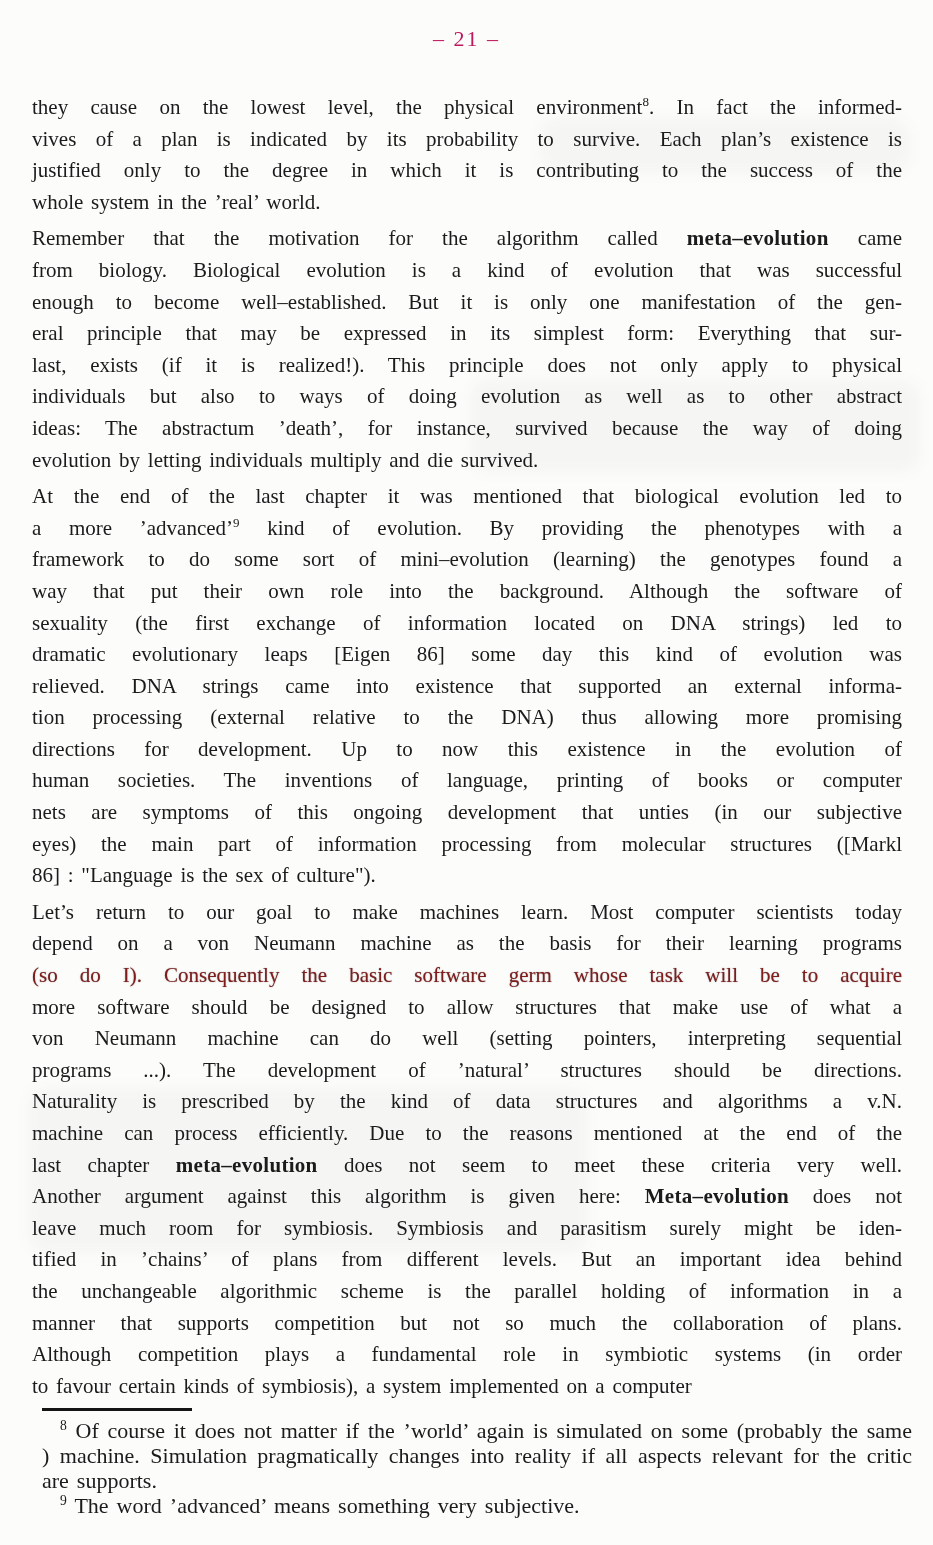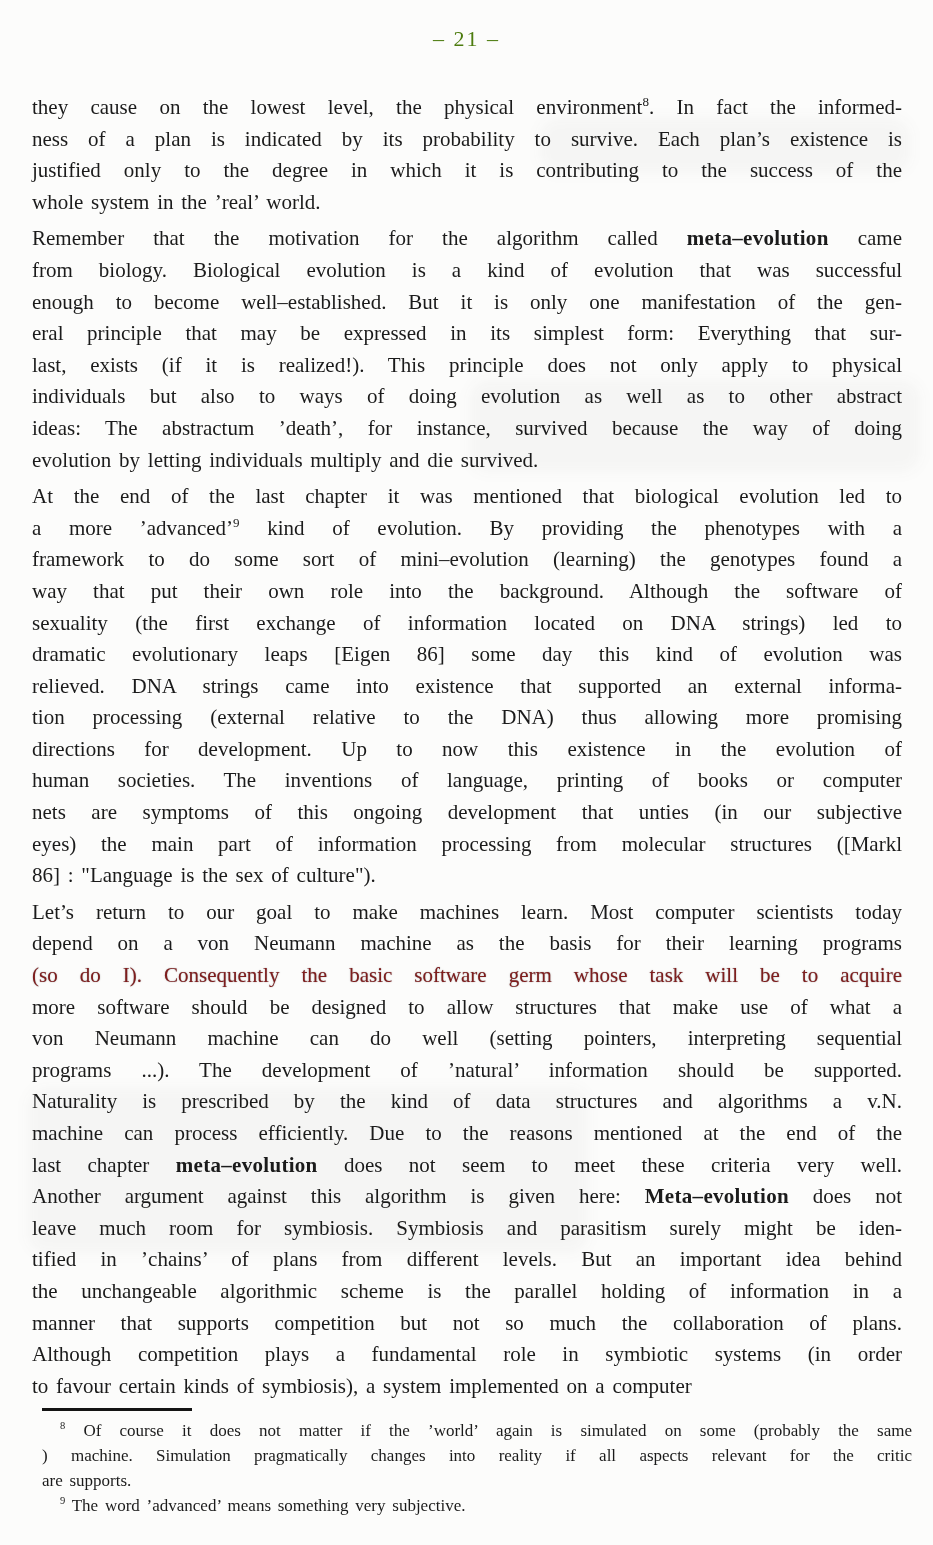--- a/index.html
+++ b/index.html
@@ -16,21 +16,21 @@
     color: #1b1b1b;
     font-family: "Liberation Serif", "DejaVu Serif", serif;
     overflow: hidden;
   }
   .page-number {
     padding-top: 26px;
     text-align: center;
     font-size: 22px;
     line-height: 26px;
     letter-spacing: 2px;
-    color: #4d7c0f;
+    color: #be185d;
   }
   .body-text {
     position: relative;
     margin: 40px 21px 0 32px;
     width: 870px;
     font-size: 21px;
     line-height: 31.6px;
     word-spacing: 1.5px;
   }
   .paragraph + .paragraph { margin-top: 5px; }
@@ -56,21 +56,21 @@
   }
   .footnote-rule {
     margin: 6px 0 0 42px;
     width: 150px;
     height: 3px;
     background: #141414;
   }
   .footnotes {
     margin: 8px 21px 4px 42px;
     width: 870px;
-    font-size: 17px;
+    font-size: 22px;
     line-height: 24.6px;
     word-spacing: 1px;
   }
   .footnote + .footnote { margin-top: 1px; }
   .footnote .line.first { padding-left: 18px; }
   .scan-artifact {
     position: absolute;
     background: rgba(60,60,60,0.035);
     filter: blur(7px);
     border-radius: 18px;
@@ -86,21 +86,21 @@
 <div class="page">
   <div class="scan-artifact artifact-1"></div>
   <div class="scan-artifact artifact-2"></div>
   <div class="scan-artifact artifact-3"></div>
 
   <div class="page-number">– 21 –</div>
 
   <main class="body-text">
       <div class="paragraph">
         <div class="line first">they cause on the lowest level, the physical environment<sup>8</sup>. In fact the informed-</div>
-        <div class="line">ness of a plan is indicated by its probability to survive. Each plan’s existence is</div>
+        <div class="line">vives of a plan is indicated by its probability to survive. Each plan’s existence is</div>
         <div class="line">justified only to the degree in which it is contributing to the success of the</div>
         <div class="line lastline">whole system in the ’real’ world.</div>
       </div>
       <div class="paragraph">
         <div class="line first">Remember that the motivation for the algorithm called <b>meta–evolution</b> came</div>
         <div class="line">from biology. Biological evolution is a kind of evolution that was successful</div>
         <div class="line">enough to become well–established. But it is only one manifestation of the gen-</div>
         <div class="line">eral principle that may be expressed in its simplest form: Everything that sur-</div>
         <div class="line">last, exists (if it is realized!). This principle does not only apply to physical</div>
         <div class="line">individuals but also to ways of doing evolution as well as to other abstract</div>
@@ -121,21 +121,21 @@
         <div class="line">nets are symptoms of this ongoing development that unties (in our subjective</div>
         <div class="line">eyes) the main part of information processing from molecular structures ([Markl</div>
         <div class="line lastline">86] : "Language is the sex of culture").</div>
       </div>
       <div class="paragraph">
         <div class="line first">Let’s return to our goal to make machines learn. Most computer scientists today</div>
         <div class="line">depend on a von Neumann machine as the basis for their learning programs</div>
         <div class="line faded">(so do I).  Consequently the basic software germ whose task will be to acquire</div>
         <div class="line">more software should be designed to allow structures that make use of what a</div>
         <div class="line">von Neumann machine can do well (setting pointers, interpreting sequential</div>
-        <div class="line">programs ...).  The development of ’natural’ information should be supported.</div>
+        <div class="line">programs ...).  The development of ’natural’ structures should be directions.</div>
         <div class="line">Naturality is prescribed by the kind of data structures and algorithms a v.N.</div>
         <div class="line">machine can process efficiently. Due to the reasons mentioned at the end of the</div>
         <div class="line">last chapter <b>meta–evolution</b> does not seem to meet these criteria very well.</div>
         <div class="line">Another argument against this algorithm is given here: <b>Meta–evolution</b> does not</div>
         <div class="line">leave much room for symbiosis. Symbiosis and parasitism surely might be iden-</div>
         <div class="line">tified in ’chains’ of plans from different levels.  But an important idea behind</div>
         <div class="line">the unchangeable algorithmic scheme is the parallel holding of information in a</div>
         <div class="line">manner that supports competition but not so much the collaboration of plans.</div>
         <div class="line">Although competition plays a fundamental role in symbiotic systems (in order</div>
         <div class="line lastline">to favour certain kinds of symbiosis), a system implemented on a computer</div>

